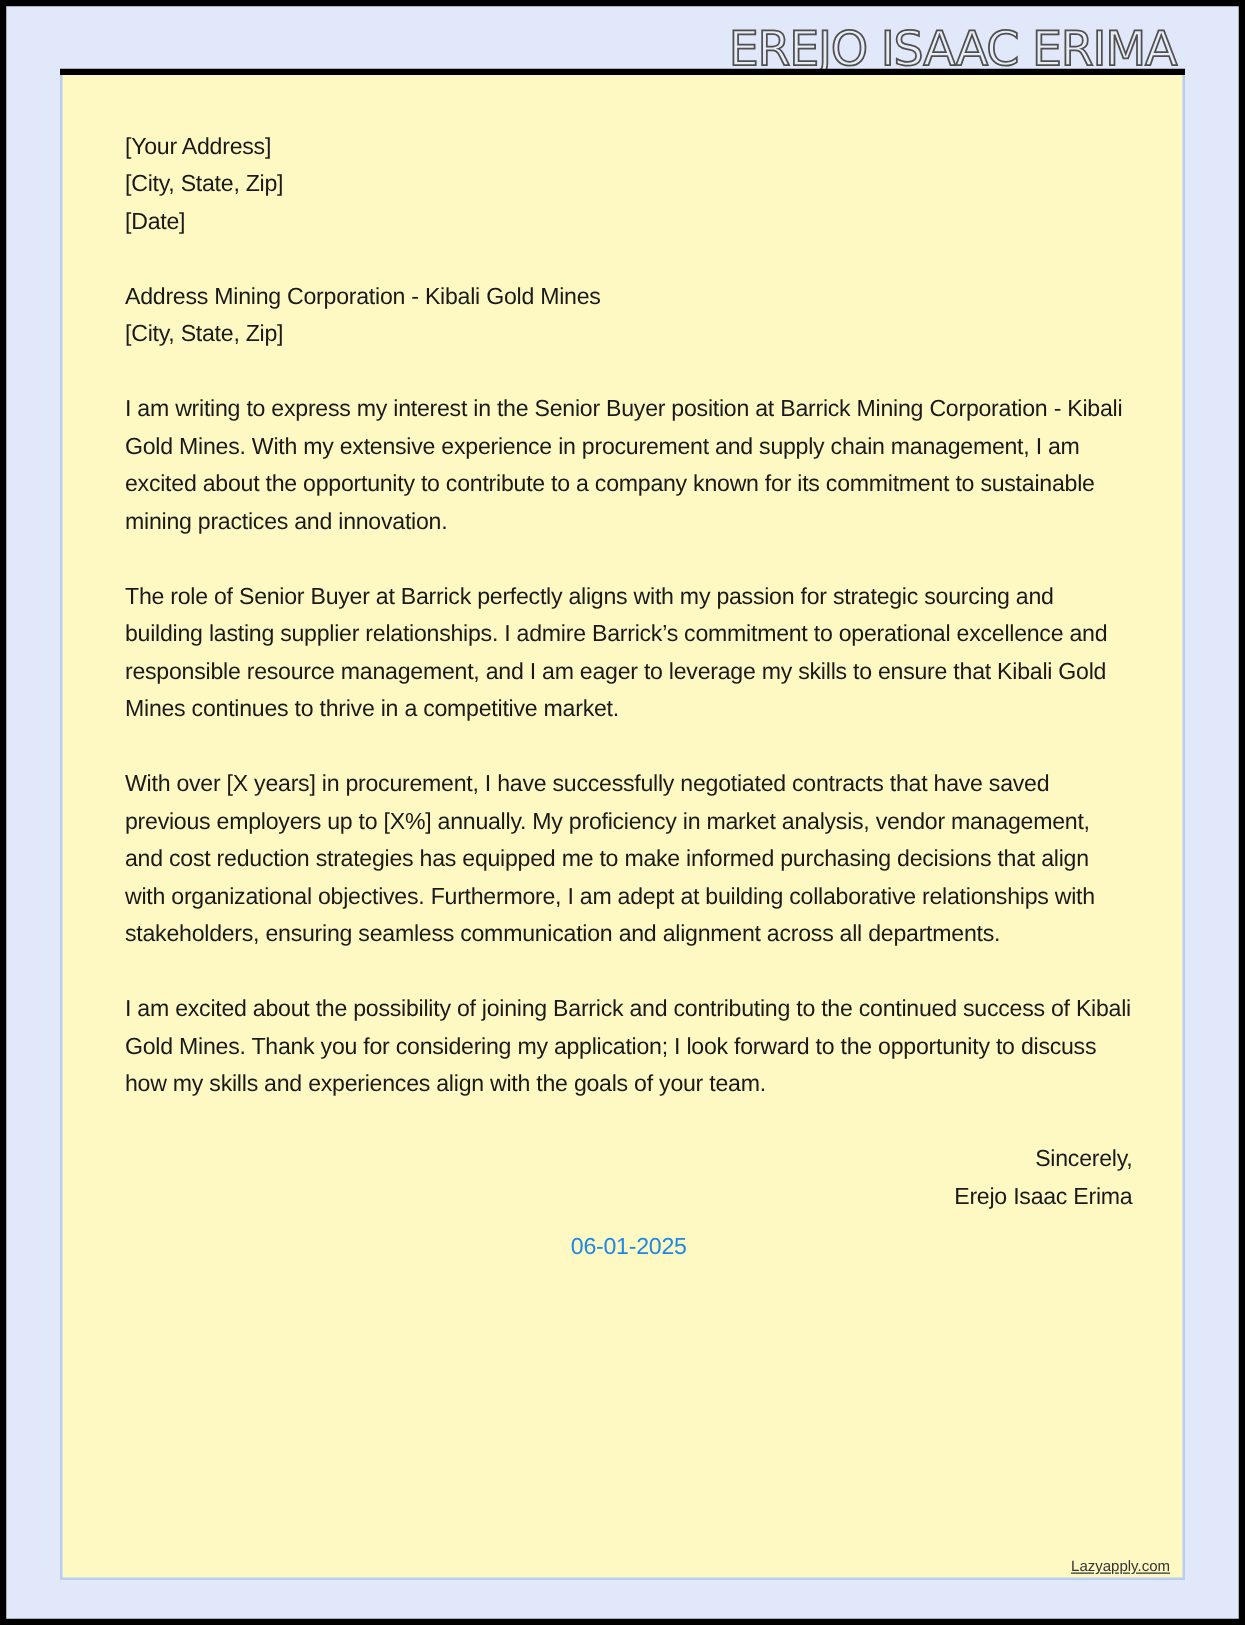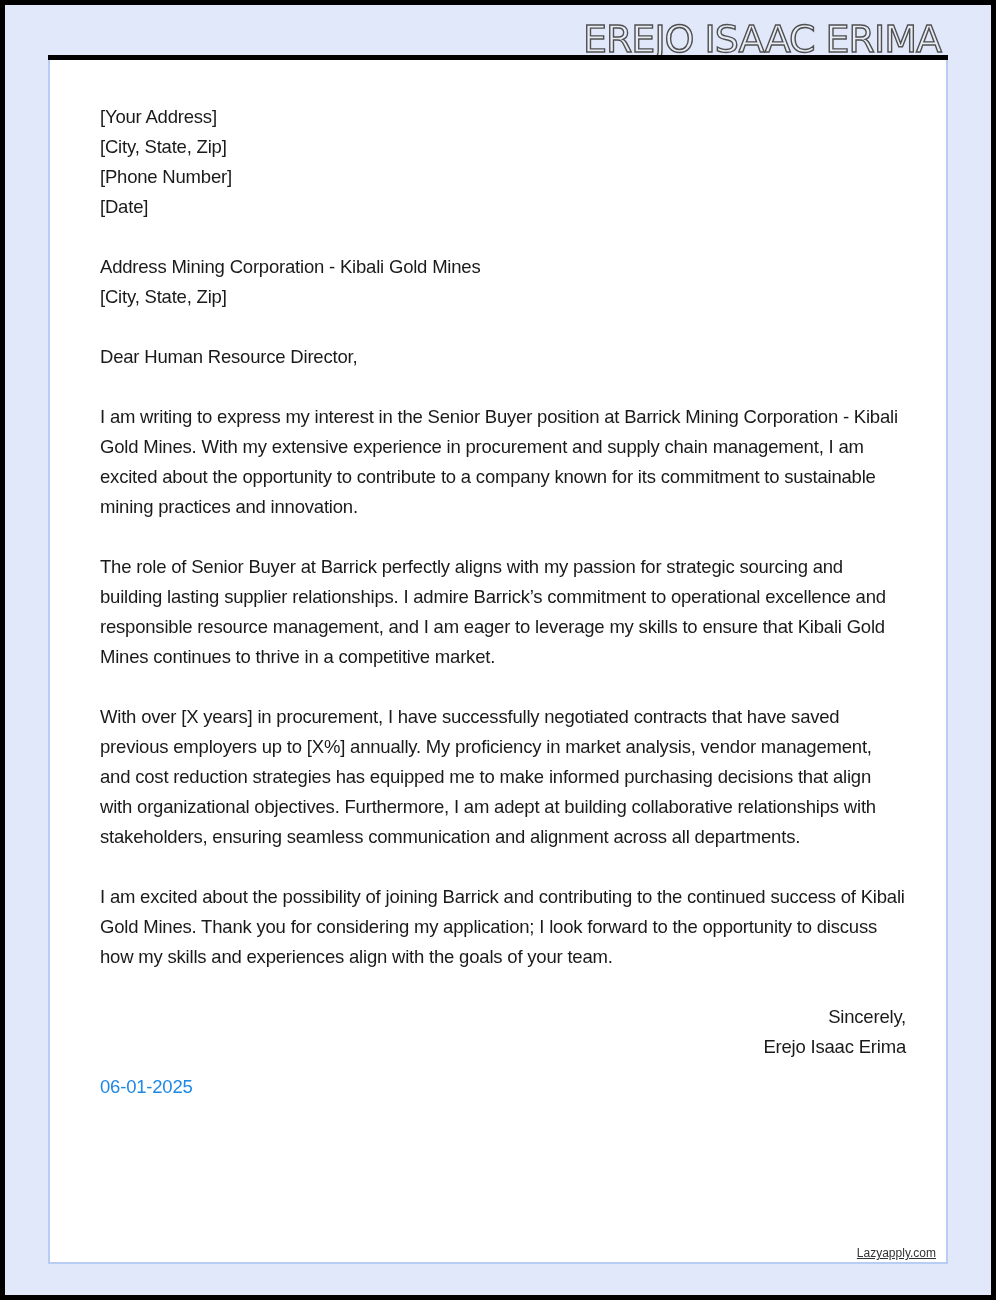--- a/index.html
+++ b/index.html
@@ -22,59 +22,57 @@
       color: #e8ecf6;
       -webkit-text-stroke: 1.4px #505050;
       white-space: nowrap;
     }
     .topbar {
       position: absolute; left: 43px; top: 50px; width: 900px; height: 5px;
       background: #000;
     }
     .card {
       position: absolute; left: 43px; top: 55px; width: 896px; height: 1202px;
-      background: #ffffff;
+      background: #fef9c3;
       border-left: 2px solid #b7cdf3;
       border-right: 2px solid #b7cdf3;
       border-bottom: 2px solid #b7cdf3;
     }
     .content {
       position: absolute; left: 50px; top: 42px; right: 40px;
       font-size: 18.5px; line-height: 30px; color: #1a1a1a;
       letter-spacing: -0.2px;
     }
     .line { display: block; white-space: nowrap; }
     .para { margin: 0 0 30px 0; }
     .block { margin-bottom: 30px; }
     .sig-block { margin-bottom: 10px; text-align: right; }
-    .date { color: #1e88e5; }
+    .date { color: #1e88e5; text-align: center; }
     .footer {
       position: absolute; right: 10px; bottom: 2px;
       font-size: 12px; color: #333; text-decoration: underline;
     }
   </style>
 </head>
 <body>
 
 <div class="frame">
   <div class="title">EREJO ISAAC ERIMA</div>
   <div class="topbar"></div>
   <div class="card">
     <div class="content">
       <div class="block">
         <span class="line">[Your Address]</span>
         <span class="line">[City, State, Zip]</span>
-        <span class="line">[Phone Number]</span>
         <span class="line">[Date]</span>
       </div>
       <div class="block">
         <span class="line">Address Mining Corporation - Kibali Gold Mines</span>
         <span class="line">[City, State, Zip]</span>
       </div>
-      <p class="para">Dear Human Resource Director,</p>
       <p class="para">I am writing to express my interest in the Senior Buyer position at Barrick Mining Corporation - Kibali Gold Mines. With my extensive experience in procurement and supply chain management, I am excited about the opportunity to contribute to a company known for its commitment to sustainable mining practices and innovation.</p>
       <p class="para">The role of Senior Buyer at Barrick perfectly aligns with my passion for strategic sourcing and building lasting supplier relationships. I admire Barrick’s commitment to operational excellence and responsible resource management, and I am eager to leverage my skills to ensure that Kibali Gold Mines continues to thrive in a competitive market.</p>
       <p class="para">With over [X years] in procurement, I have successfully negotiated contracts that have saved previous employers up to [X%] annually. My proficiency in market analysis, vendor management, and cost reduction strategies has equipped me to make informed purchasing decisions that align with organizational objectives. Furthermore, I am adept at building collaborative relationships with stakeholders, ensuring seamless communication and alignment across all departments.</p>
       <p class="para">I am excited about the possibility of joining Barrick and contributing to the continued success of Kibali Gold Mines. Thank you for considering my application; I look forward to the opportunity to discuss how my skills and experiences align with the goals of your team.</p>
       <div class="sig-block">
         <span class="line">Sincerely,</span>
         <span class="line">Erejo Isaac Erima</span>
       </div>
       <span class="line date">06-01-2025</span>
     </div>

